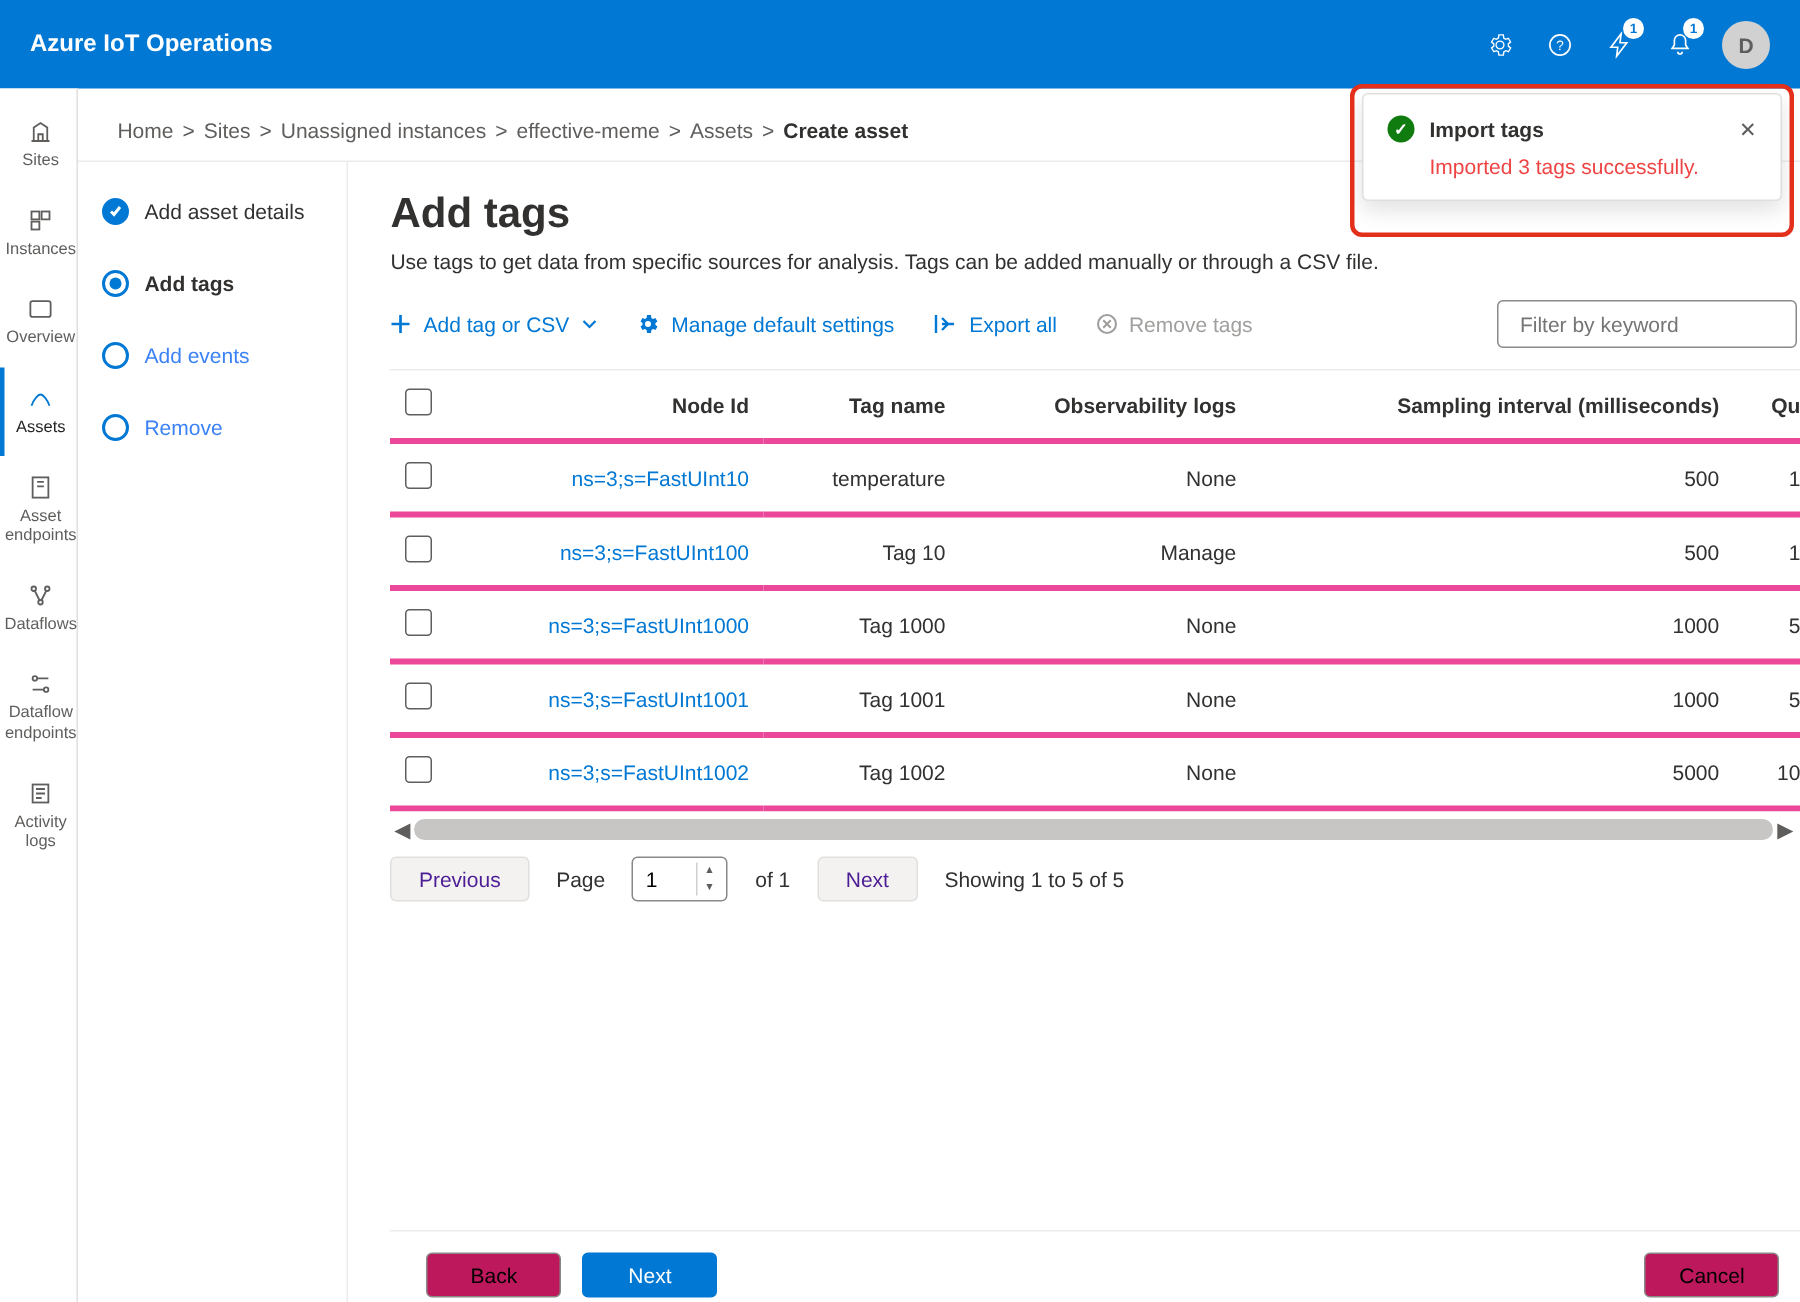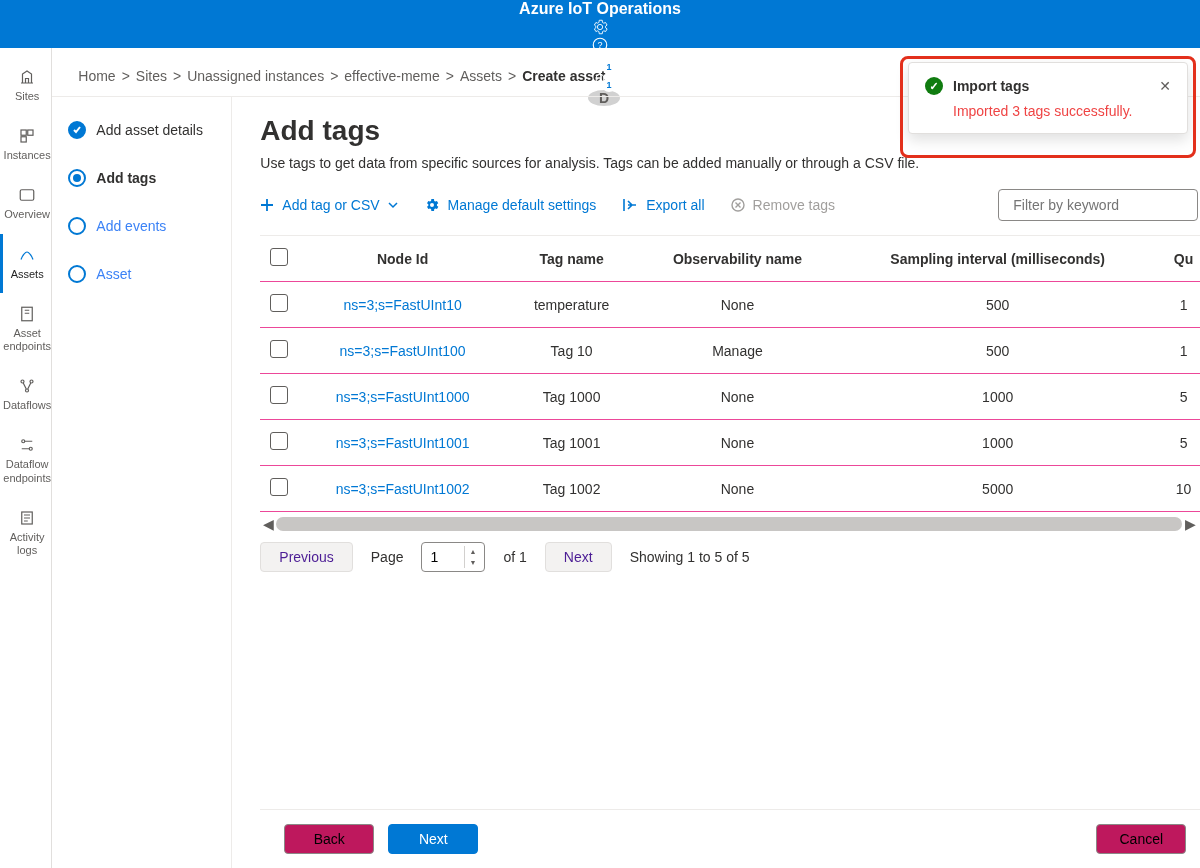--- a/index.html
+++ b/index.html
@@ -1,17 +1,17 @@
 <!DOCTYPE html>
 <html><head>
 <meta charset="utf-8">
 <style>
 * { box-sizing: border-box; margin: 0; padding: 0; }
 html, body { width: 1200px; height: 868px; font-family: "Segoe UI", Arial, sans-serif; font-size: 14px; color: #323130; overflow: hidden; background: #fff; }
-.topbar { height: 48px; background: #0078d4; color: #fff; display: flex; align-items: center; padding: 0 20px; flex-direction: column; }
+.topbar { height: 59px; background: #0078d4; color: #fff; display: flex; align-items: center; padding: 0 20px; }
 .app-title { font-size: 16px; font-weight: 600; }
 .topbar-spacer { flex: 1; }
 .topbar-icon { width: 40px; height: 48px; display: flex; align-items: center; justify-content: center; cursor: pointer; position: relative; }
 .topbar-icon svg { fill: #fff; }
 .badge-count { position: absolute; top: 6px; right: 4px; background: #fff; color: #0078d4; border-radius: 50%; width: 14px; height: 14px; font-size: 9px; display: flex; align-items: center; justify-content: center; font-weight: 600; }
 .avatar { width: 32px; height: 32px; border-radius: 50%; background: #d1d1d1; color: #605e5c; display: flex; align-items: center; justify-content: center; font-weight: 600; margin-left: 8px; }
 .layout { display: flex; height: 820px; }
 .sidenav { width: 70px; border-right: 1px solid #e1dfdd; display: flex; flex-direction: column; padding-top: 8px; background: #fff; }
 .sidenav-item { display: flex; flex-direction: column; align-items: center; justify-content: center; padding: 12px 0; font-size: 11px; color: #605e5c; cursor: pointer; border-left: 3px solid transparent; text-align: center; line-height: 1.2; }
 .sidenav-item.active { color: #242424; border-left-color: #0078d4; color: #0078d4; }
@@ -35,21 +35,21 @@
 h1.page-title { font-size: 28px; font-weight: 600; margin-bottom: 8px; }
 .desc { font-size: 14px; color: #323130; margin-bottom: 18px; }
 .toolbar { display: flex; align-items: center; gap: 26px; margin-bottom: 14px; padding-right: 12px; }
 .tool-btn { display: flex; align-items: center; gap: 8px; font-size: 14px; color: #0078d4; cursor: pointer; }
 .tool-btn.disabled { color: #a19f9d; cursor: default; }
 .tool-btn svg { fill: currentColor; }
 .filter { margin-left: auto; width: 200px; height: 32px; border: 1px solid #8a8886; border-radius: 4px; display: flex; align-items: center; padding: 0 8px; }
 .filter input { border: none; outline: none; font-size: 14px; flex: 1; margin-left: 6px; }
 .table-wrap { overflow-x: auto; border-top: 1px solid #edebe9; position: relative; }
 table { width: 100%; border-collapse: collapse; min-width: 950px; }
-th, td { text-align: center; padding: 12px 10px; font-size: 14px; border-bottom: 1px solid #ec4899; white-space: nowrap; }
+th, td { text-align: right; padding: 12px 10px; font-size: 14px; border-bottom: 4px solid #ec4899; white-space: nowrap; }
 th { font-weight: 600; color: #323130; }
 th.checkbox-col, td.checkbox-col { width: 36px; }
 .chk { width: 18px; height: 18px; border: 1px solid #605e5c; border-radius: 3px; display: inline-block; cursor: pointer; }
 td .link { color: #0078d4; cursor: pointer; }
 .scroll-strip { display:flex; align-items:center; margin: 4px 0 10px; padding-right:12px;}
 .scroll-bar { flex:1; height: 14px; background: #c8c6c4; border-radius: 7px; }
 .scroll-arrow { width:16px; text-align:center; color:#605e5c; }
 .pager { display: flex; align-items: center; gap: 18px; font-size: 14px; padding-right: 12px; }
 .btn { padding: 6px 18px; border: 1px solid #8a8886; background: #be185d; border-radius: 4px; cursor: pointer; font-size: 14px; font-family:inherit; }
 .btn.primary { background: #0078d4; color: #fff; border-color: #0078d4; }
@@ -191,21 +191,21 @@
           <div class="step active">
             <div class="step-dot"></div>
             <span>Add tags</span>
           </div>
           <div class="step todo">
             <div class="step-dot"></div>
             <span>Add events</span>
           </div>
           <div class="step todo">
             <div class="step-dot"></div>
-            <span>Asset</span>
+            <span>Remove</span>
           </div>
         </div>
 
       <div class="main">
         <h1 class="page-title">Add tags</h1>
         <div class="desc">Use tags to get data from specific sources for analysis. Tags can be added manually or through a CSV file.</div>
 
         <div class="toolbar">
           <div class="tool-btn">
             <svg width="14" height="14" viewBox="0 0 14 14">
@@ -244,21 +244,21 @@
           </div>
         </div>
 
         <div class="table-wrap">
           <table>
             <thead>
               <tr>
                 <th class="checkbox-col"><span class="chk"></span></th>
                 <th>Node Id</th>
                 <th>Tag name</th>
-                <th>Observability name</th>
+                <th>Observability logs</th>
                 <th>Sampling interval (milliseconds)</th>
                 <th>Qu</th>
               </tr>
             </thead>
             <tbody id="tbody">
                 <tr>
                   <td class="checkbox-col"><span class="chk"></span></td>
                   <td><span class="link">ns=3;s=FastUInt10</span></td>
                   <td>temperature</td>
                   <td>None</td>

